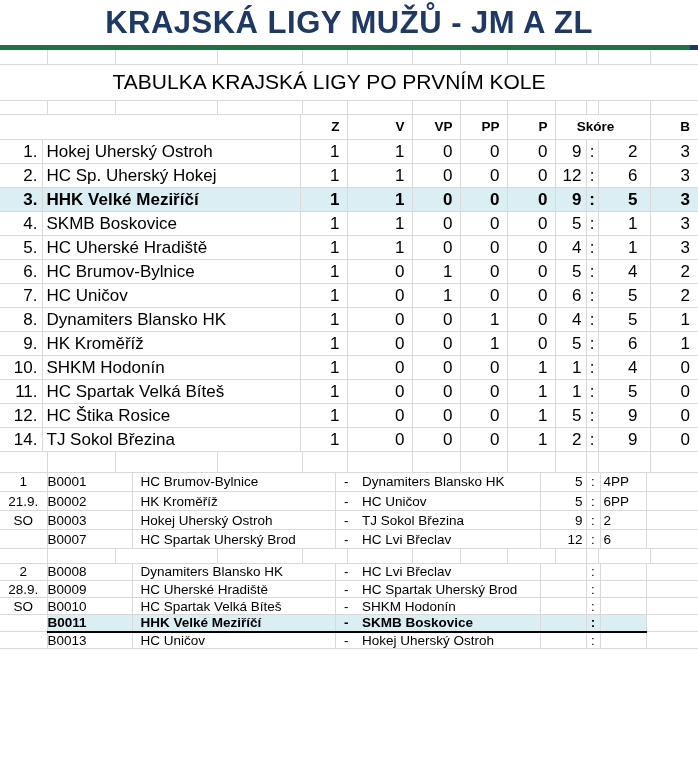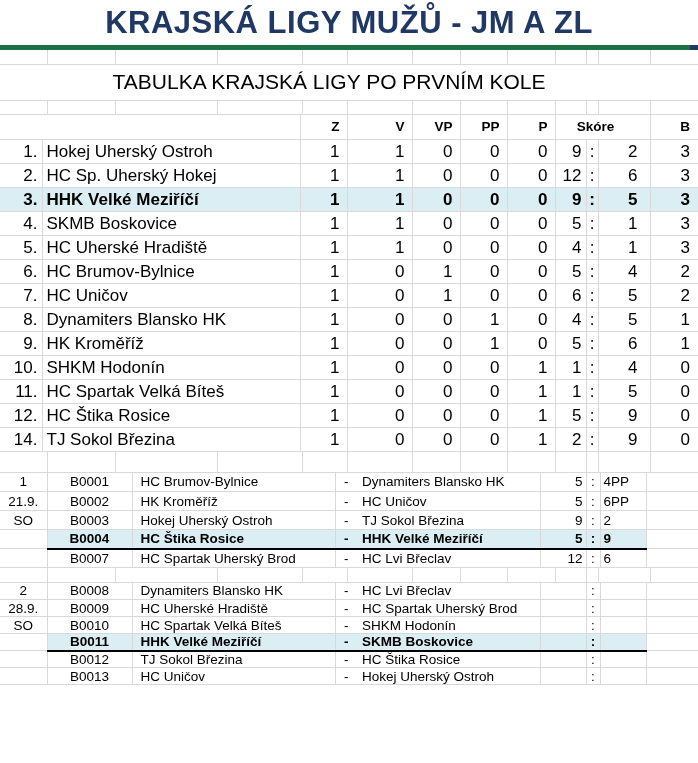--- a/index.html
+++ b/index.html
@@ -51,21 +51,21 @@
   .c-home{text-align:right;padding-right:4px;border-right:1px solid var(--grid);}
   .c-colon{text-align:center;border-right:1px solid var(--grid);}
   .c-away{text-align:right;padding-right:12px;border-right:1px solid var(--grid);}
   .c-b{text-align:right;padding-right:8px;}
   tr.hl td{background:var(--hl);font-weight:bold;}
   
   .fixtures td{font-size:13.5px;border-bottom:1px solid var(--grid);}
   .fixtures.r1 tr{height:19px;}
   .fixtures.r2 tr{height:17px;}
   .f-a{text-align:center;border-right:1px solid var(--grid);}
-  .f-code{text-align:center;border-right:1px solid var(--grid);}
+  .f-code{border-right:1px solid var(--grid);}
   .f-t1{text-align:left;padding-left:8px;border-right:1px solid var(--grid);}
   .f-dash{text-align:center;}
   .f-t2{text-align:left;padding-left:5px;border-right:1px solid var(--grid);}
   .f-home{text-align:right;padding-right:3px;border-right:1px solid var(--grid);}
   .f-colon{text-align:center;border-right:1px solid var(--grid);}
   .f-away{text-align:left;padding-left:3px;border-right:1px solid var(--grid);}
   .f-trail{}
   td.hlf{background:var(--hl);font-weight:bold;border-bottom:2px solid #000;}
 </style>
 </head>
@@ -378,31 +378,20 @@
         <td class="f-t1">Hokej Uherský Ostroh</td>
         <td class="f-dash">-</td>
         <td class="f-t2">TJ Sokol Březina</td>
         <td class="f-home">9</td>
         <td class="f-colon">:</td>
         <td class="f-away">2</td>
         <td class="f-trail"></td>
       </tr>
       <tr>
         <td class="f-a"></td>
-        <td class="f-code hlf">B0004</td>
-        <td class="f-t1 hlf">HC Štika Rosice</td>
-        <td class="f-dash hlf">-</td>
-        <td class="f-t2 hlf">HHK Velké Meziříčí</td>
-        <td class="f-home hlf">5</td>
-        <td class="f-colon hlf">:</td>
-        <td class="f-away hlf">9</td>
-        <td class="f-trail"></td>
-      </tr>
-      <tr>
-        <td class="f-a"></td>
         <td class="f-code">B0007</td>
         <td class="f-t1">HC Spartak Uherský Brod</td>
         <td class="f-dash">-</td>
         <td class="f-t2">HC Lvi Břeclav</td>
         <td class="f-home">12</td>
         <td class="f-colon">:</td>
         <td class="f-away">6</td>
         <td class="f-trail"></td>
       </tr>
     </tbody>
@@ -480,31 +469,20 @@
         <td class="f-t1 hlf">HHK Velké Meziříčí</td>
         <td class="f-dash hlf">-</td>
         <td class="f-t2 hlf">SKMB Boskovice</td>
         <td class="f-home hlf"></td>
         <td class="f-colon hlf">:</td>
         <td class="f-away hlf"></td>
         <td class="f-trail"></td>
       </tr>
       <tr>
         <td class="f-a"></td>
-        <td class="f-code">B0012</td>
-        <td class="f-t1">TJ Sokol Březina</td>
-        <td class="f-dash">-</td>
-        <td class="f-t2">HC Štika Rosice</td>
-        <td class="f-home"></td>
-        <td class="f-colon">:</td>
-        <td class="f-away"></td>
-        <td class="f-trail"></td>
-      </tr>
-      <tr>
-        <td class="f-a"></td>
         <td class="f-code">B0013</td>
         <td class="f-t1">HC Uničov</td>
         <td class="f-dash">-</td>
         <td class="f-t2">Hokej Uherský Ostroh</td>
         <td class="f-home"></td>
         <td class="f-colon">:</td>
         <td class="f-away"></td>
         <td class="f-trail"></td>
       </tr>
     </tbody>

